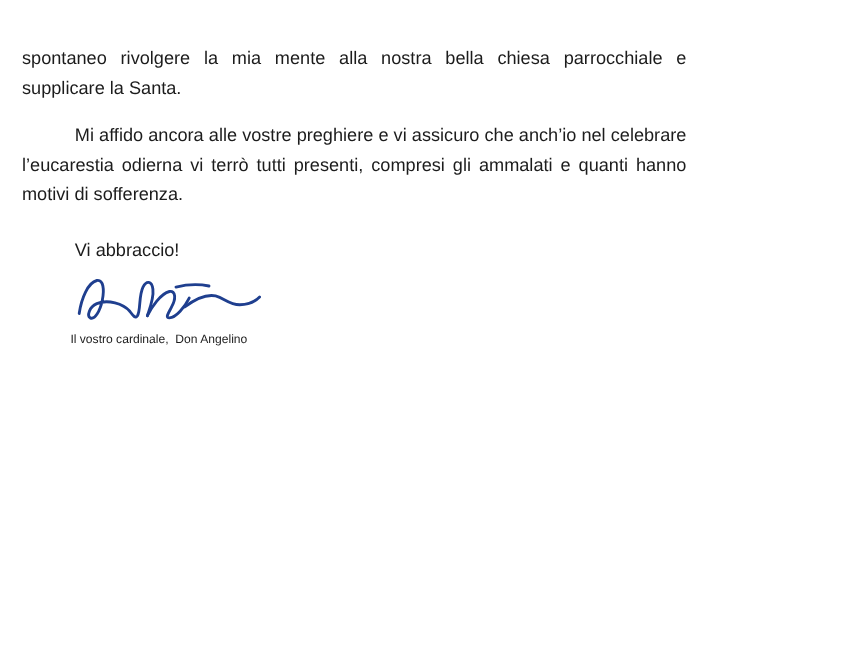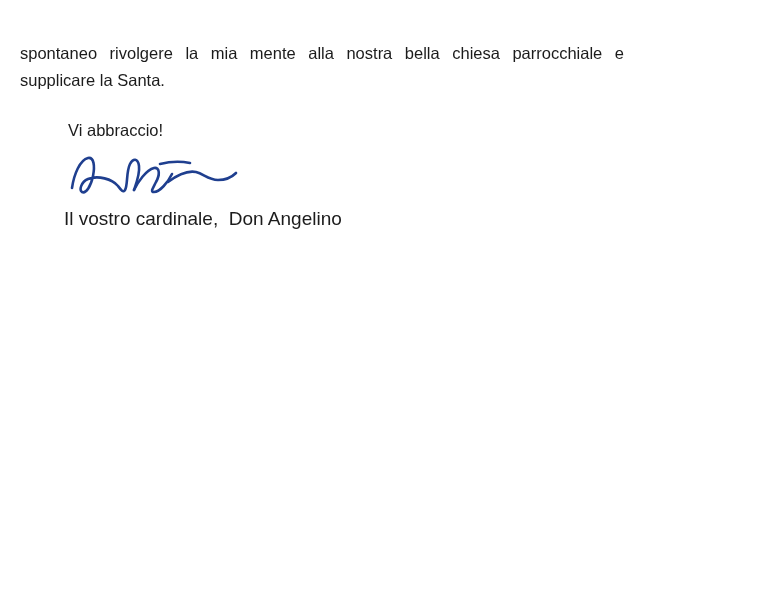--- a/index.html
+++ b/index.html
@@ -50,35 +50,36 @@
     position: absolute;
     left: 48px;
     top: 0;
     width: 170px;
     height: 46px;
   }
   .signature-line {
     position: absolute;
     left: 44px;
     top: 52px;
-    font-size: 19px;
+    font-size: 11px;
     color: #1c1c1c;
     white-space: pre;
   }
 </style>
 </head>
 <body>
 
 <div class="page">
   <div class="letter-body">
 
     <p class="para">spontaneo rivolgere la mia mente alla nostra bella chiesa parrocchiale e supplicare la Santa.</p>
 
 
 
+    <p class="para indented">Mi affido ancora alle vostre preghiere e vi assicuro che anch’io nel celebrare l’eucarestia odierna vi terrò tutti presenti, compresi gli ammalati e quanti hanno motivi di sofferenza.</p>
 
     <p class="para closing">Vi abbraccio!</p>
 
     <div class="signature-block">
       <svg class="signature-mark" viewBox="0 0 170 46" aria-hidden="true">
         <g fill="none" stroke="#1f3f8f" stroke-width="2.6" stroke-linecap="round" stroke-linejoin="round">
           <path d="M4 36 C6 22, 12 8, 20 6 C26 5, 27 14, 25 24 C23 34, 18 42, 14 40 C11 38, 13 30, 20 27 C30 23, 44 27, 50 34 C53 38, 55 41, 57 38 C60 33, 58 20, 62 12 C65 6, 70 6, 71 14 C72 22, 68 32, 66 38"></path>
           <path d="M66 38 C70 30, 78 18, 86 16 C92 15, 92 23, 88 30 C85 36, 82 40, 86 40 C92 40, 100 30, 104 22"></path>
           <path d="M100 30 C108 24, 118 18, 128 20 C136 22, 140 28, 150 28 C158 28, 164 25, 168 21"></path>
           <path d="M92 12 C100 10, 112 9, 122 11"></path>

